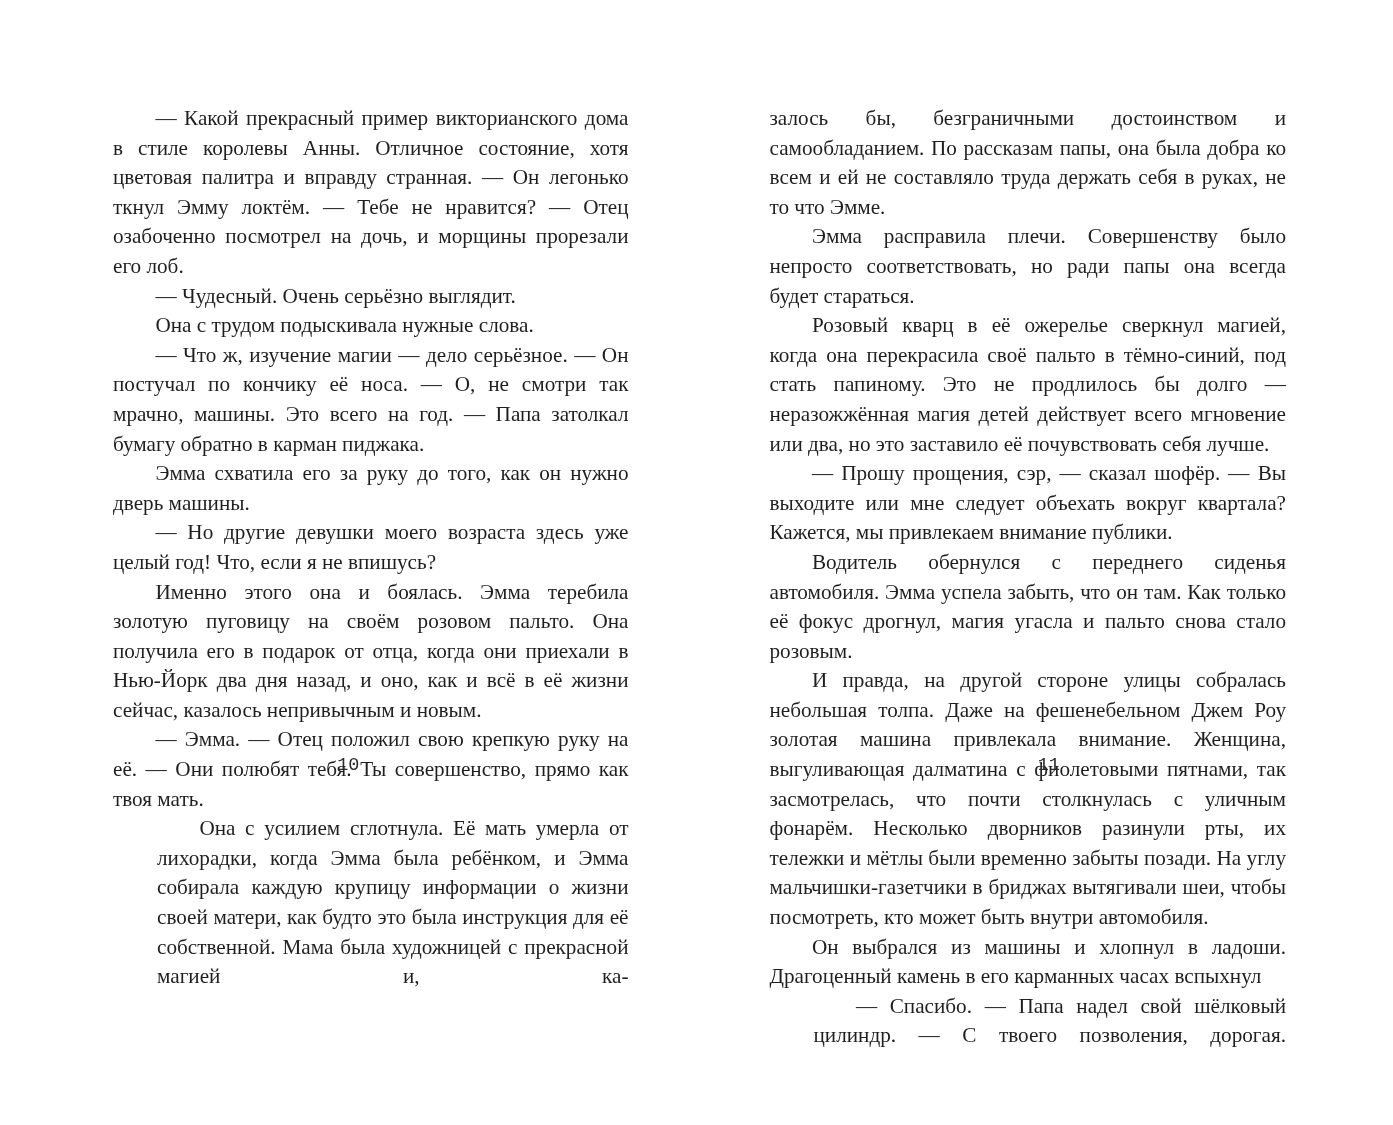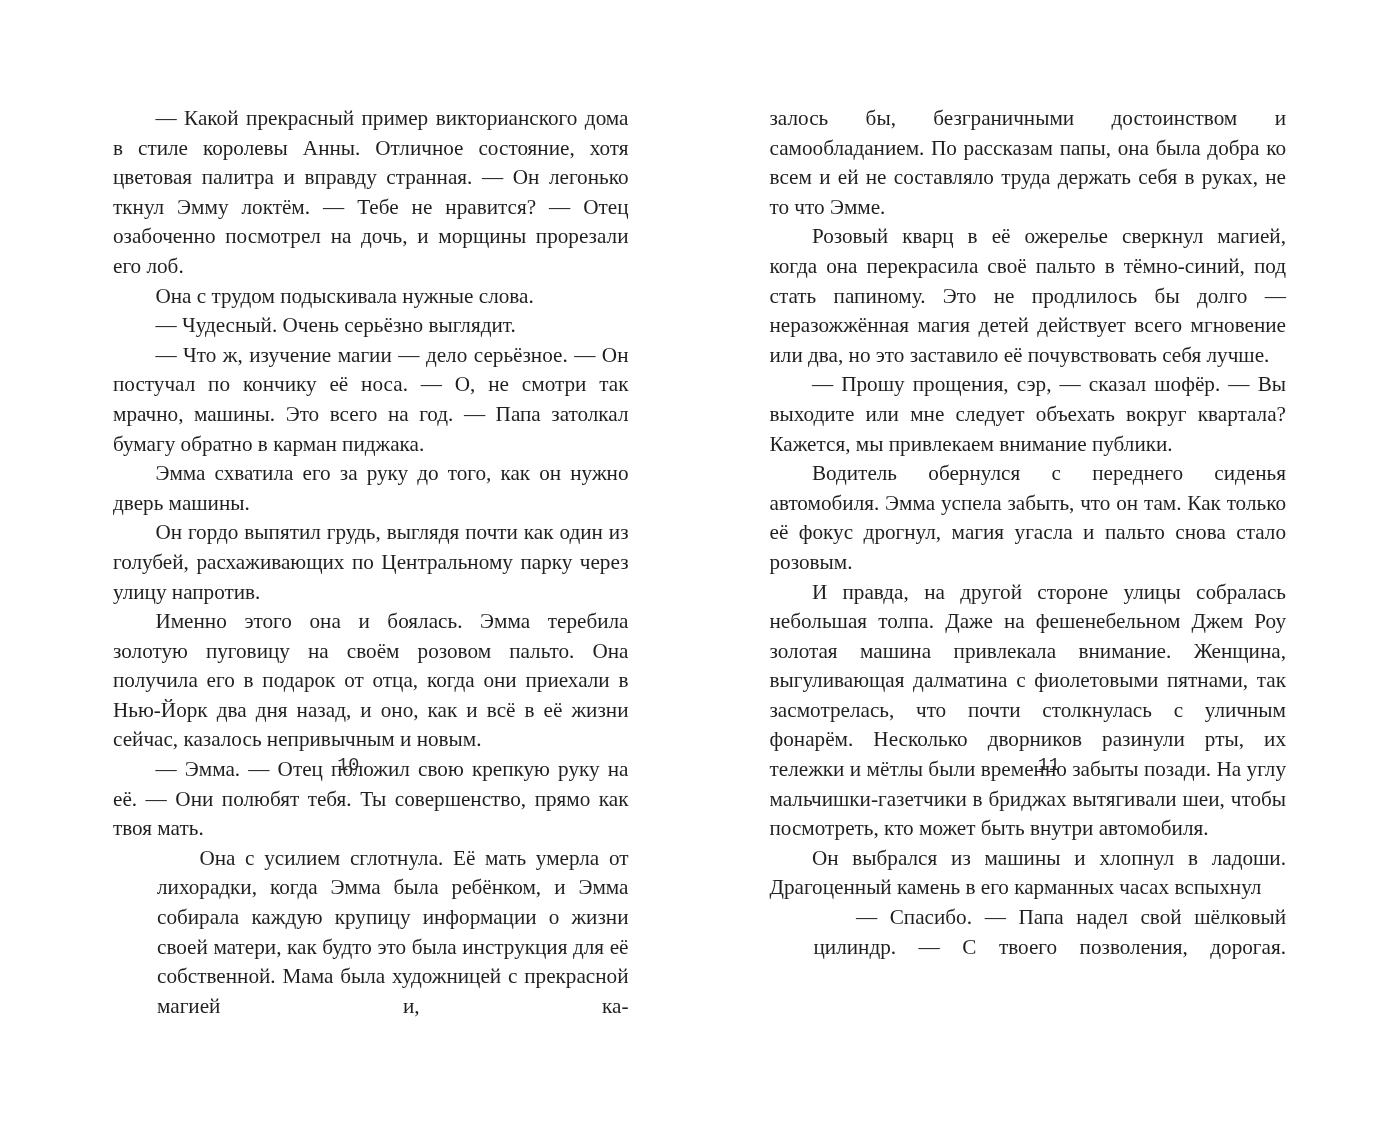--- a/index.html
+++ b/index.html
@@ -74,35 +74,36 @@
 </style>
 </head>
 <body>
 
 <div class="page">
   <div class="spread">
 
     <div class="page-half left">
       <div class="column">
         <p>— Какой прекрасный пример викторианского дома в стиле королевы Анны. Отличное состояние, хотя цветовая палитра и вправду странная. — Он легонько ткнул Эмму локтём. — Тебе не нравится? — Отец озабоченно посмотрел на дочь, и морщины прорезали его лоб.</p>
+        <p>— Чудесный. Очень серьёзно выглядит.</p>
         <p>Она с трудом подыскивала нужные слова.</p>
-        <p>— Чудесный. Очень серьёзно выглядит.</p>
         <p>— Что ж, изучение магии — дело серьёзное. — Он постучал по кончику её носа. — О, не смотри так мрачно, машины. Это всего на год. — Папа затолкал бумагу обратно в карман пиджака.</p>
         <p>Эмма схватила его за руку до того, как он нужно дверь машины.</p>
-        <p>Он гордо выпятил грудь, выглядя почти как один из голубей, расхаживающих по Центральному парку через улицу напротив.</p>
+        <p>— Но другие девушки моего возраста здесь уже целый год! Что, если я не впишусь?</p>
         <p>Именно этого она и боялась. Эмма теребила золотую пуговицу на своём розовом пальто. Она получила его в подарок от отца, когда они приехали в Нью-Йорк два дня назад, и оно, как и всё в её жизни сейчас, казалось непривычным и новым.</p>
         <p>— Эмма. — Отец положил свою крепкую руку на её. — Они полюбят тебя. Ты совершенство, прямо как твоя мать.</p>
         <p>Она с усилием сглотнула. Её мать умерла от лихорадки, когда Эмма была ребёнком, и Эмма собирала каждую крупицу информации о жизни своей матери, как будто это была инструкция для её собственной. Мама была художницей с прекрасной магией и, ка-</p>
       </div>
       <div class="folio">10</div>
     </div>
 
     <div class="page-half right">
       <div class="column">
         <p class="flush">залось бы, безграничными достоинством и самообладанием. По рассказам папы, она была добра ко всем и ей не составляло труда держать себя в руках, не то что Эмме.</p>
+        <p>Эмма расправила плечи. Совершенству было непросто соответствовать, но ради папы она всегда будет стараться.</p>
         <p>Розовый кварц в её ожерелье сверкнул магией, когда она перекрасила своё пальто в тёмно-синий, под стать папиному. Это не продлилось бы долго — неразожжённая магия детей действует всего мгновение или два, но это заставило её почувствовать себя лучше.</p>
         <p>— Прошу прощения, сэр, — сказал шофёр. — Вы выходите или мне следует объехать вокруг квартала? Кажется, мы привлекаем внимание публики.</p>
         <p>Водитель обернулся с переднего сиденья автомобиля. Эмма успела забыть, что он там. Как только её фокус дрогнул, магия угасла и пальто снова стало розовым.</p>
         <p>И правда, на другой стороне улицы собралась небольшая толпа. Даже на фешенебельном Джем Роу золотая машина привлекала внимание. Женщина, выгуливающая далматина с фиолетовыми пятнами, так засмотрелась, что почти столкнулась с уличным фонарём. Несколько дворников разинули рты, их тележки и мётлы были временно забыты позади. На углу мальчишки-газетчики в бриджах вытягивали шеи, чтобы посмотреть, кто может быть внутри автомобиля.</p>
         <p>Он выбрался из машины и хлопнул в ладоши. Драгоценный камень в его карманных часах вспыхнул</p>
         <p>— Спасибо. — Папа надел свой шёлковый цилиндр. — С твоего позволения, дорогая.</p>
       </div>
       <div class="folio">11</div>
     </div>
 

